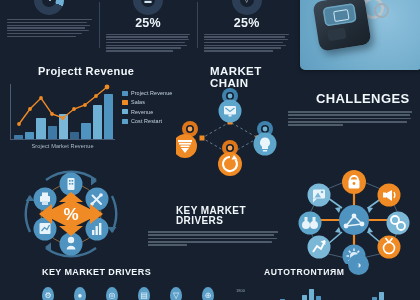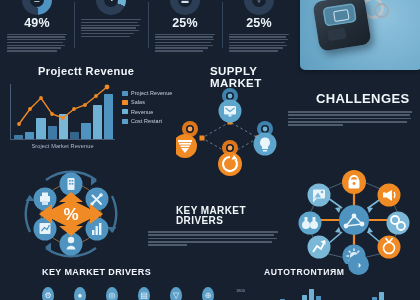--- a/index.html
+++ b/index.html
@@ -245,35 +245,20 @@
     color: #e7f3fa; font-size: 9px;
   }
 </style>
 </head>
 <body>
 
 <div id="page">
 
   <div id="stats">
 
-    <div class="stat">
-      <div class="donut" style="background: conic-gradient(#4f93c0 0% 49%, #2c3e55 49% 100%);">
-        <span class="gl">☰</span>
-      </div>
-      <div class="pct">49%</div>
-      <span class="blurb tiny">
-        <i style="width:100%"></i>
-          <i style="width:96%"></i>
-          <i style="width:99%"></i>
-          <i style="width:93%"></i>
-          <i style="width:97%"></i>
-          <i style="width:90%"></i>
-          <i style="width:84%"></i>
-      </span>
-    </div>
 
     <div class="stat">
       <div class="donut" style="background: conic-gradient(#6fb1d4 0% 32%, #2c3e55 32% 100%);">
         <span class="gl">◔</span>
       </div>
       <span class="blurb tiny">
         <i style="width:100%"></i>
           <i style="width:95%"></i>
           <i style="width:98%"></i>
           <i style="width:92%"></i>
@@ -376,21 +361,21 @@
         <span class="lgt">Revenue</span>
       </div>
       <div class="lgi">
         <span class="sw" style="background:#5ca0c9"></span>
         <span class="lgt">Cost Restart</span>
       </div>
     </div>
   </div>
 
   <div id="supply">
-    <div class="sechead">SUPPLY MARKET</div>
+    <div class="sechead">MARKET CHAIN</div>
 
     <svg class="dia" viewBox="0 0 108 92">
 
       <polyline points="54,36 26,52 54,68 82,52 54,36" fill="none" stroke="#5d7governance" stroke-width="0"></polyline>
       <polyline points="54,36 26,52 54,68 82,52 54,36" fill="none" stroke="#64798f" stroke-width="1" stroke-dasharray="2.6 2.6"></polyline>
 
       <rect x="51.5" y="33.5" width="5" height="5" fill="#f08a24"></rect>
       <rect x="23.5" y="49.5" width="5" height="5" fill="#f08a24"></rect>
       <rect x="51.5" y="65.5" width="5" height="5" fill="#f08a24"></rect>
       <rect x="79.5" y="49.5" width="5" height="5" fill="#f08a24"></rect>

